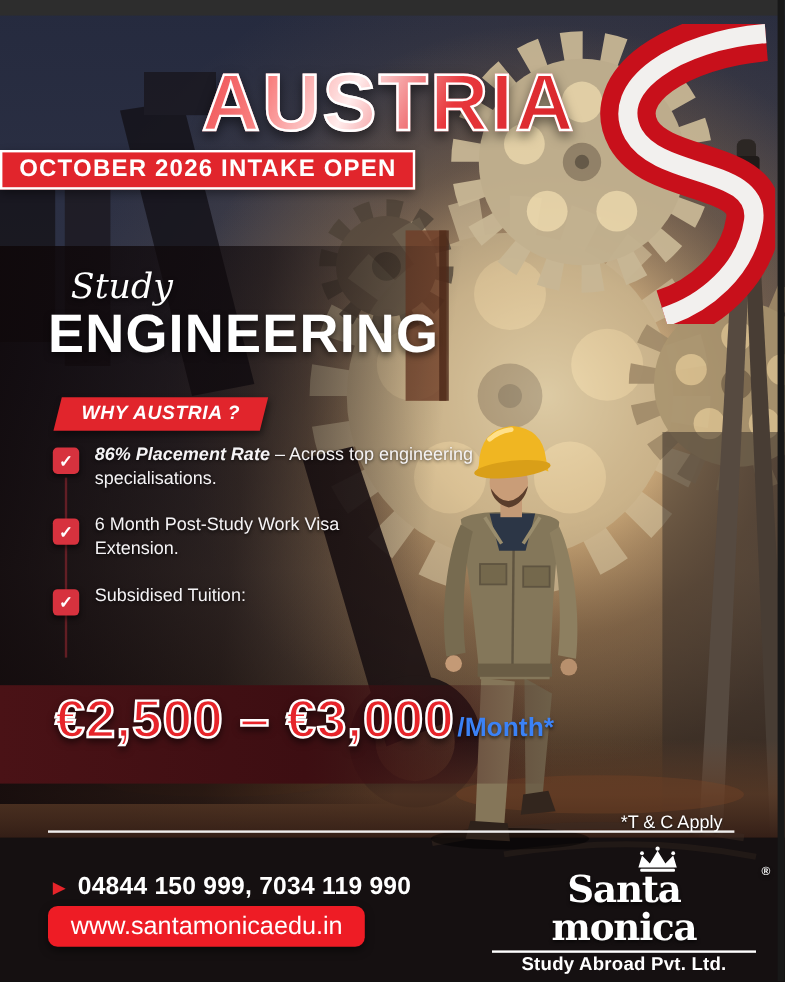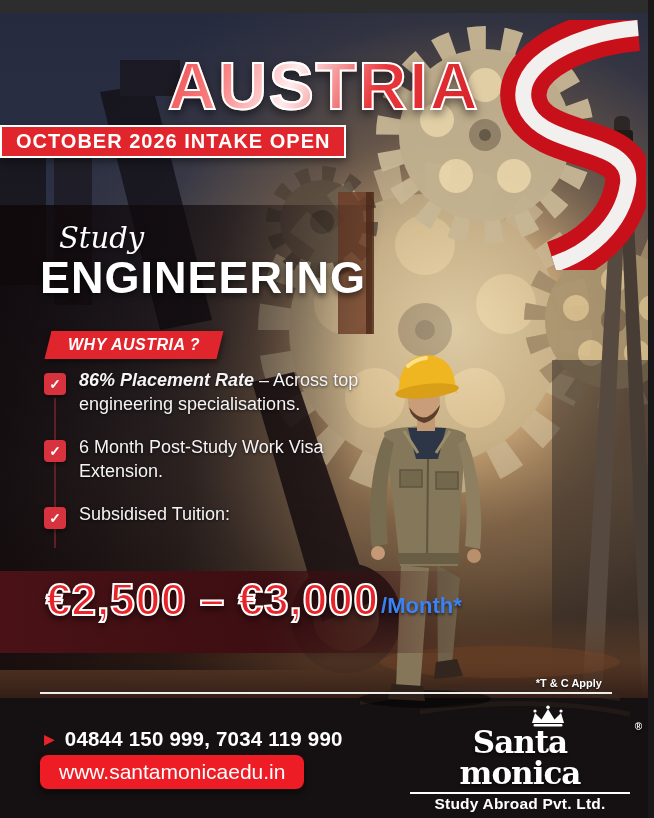--- a/index.html
+++ b/index.html
@@ -33,41 +33,41 @@
   .why-badge{position:absolute;left:48px;top:331px;z-index:3;background:#e1252c;
     padding:5px 20px;transform:skewX(-14deg);box-shadow:2px 3px 6px rgba(0,0,0,.45);}
   .why-badge span{display:inline-block;transform:skewX(14deg);color:#fff;
     font-weight:800;font-style:italic;font-size:16px;letter-spacing:.5px;}
 
   .bullets{position:absolute;left:44px;top:369px;z-index:3;}
   .bullet{display:flex;gap:13px;margin-bottom:19px;}
   .check{flex:0 0 auto;width:22px;height:22px;margin-top:4px;background:#d7323e;border-radius:4px;
     color:#fff;font-size:14px;font-weight:700;display:flex;align-items:center;justify-content:center;
     box-shadow:0 2px 4px rgba(0,0,0,.5);}
-  .btext{color:#f5f3f5;font-size:18px;line-height:1.33;text-shadow:0 1px 3px rgba(0,0,0,.7);}
+  .btext{color:#f5f3f5;font-size:15px;line-height:1.33;text-shadow:0 1px 3px rgba(0,0,0,.7);}
   .b1 .btext{width:320px;}
   .b2 .btext{width:252px;}
   .lead{font-style:italic;font-weight:700;}
   .bold-it{display:block;font-style:italic;font-weight:700;}
   .blk{display:block;}
   .vline{position:absolute;left:54px;top:398px;height:150px;width:2px;
     background:rgba(215,50,62,.38);z-index:2;}
 
   .band{position:absolute;left:0;top:571px;width:462px;height:82px;z-index:2;
     background:linear-gradient(90deg,#4a1216 0%,#3d0e12 55%,rgba(61,14,18,0) 100%);}
   .intern{position:absolute;left:46px;top:577px;z-index:3;}
   .intern-label{color:#fff;font-size:21px;font-weight:600;letter-spacing:.3px;
     text-shadow:0 2px 3px rgba(0,0,0,.6);}
   .euro-row{display:flex;align-items:flex-end;margin-top:1px;}
   .euro{font-size:44px;font-weight:800;letter-spacing:1px;color:#e6242a;line-height:1;
     -webkit-text-stroke:2px #ffffff;filter:drop-shadow(0 3px 3px rgba(0,0,0,.55));}
   .unit{color:#3b82f6;font-size:22px;font-weight:600;padding-bottom:3px;margin-left:2px;
     text-shadow:0 2px 3px rgba(0,0,0,.6);}
 
-  .tc{position:absolute;right:52px;top:677px;z-index:3;color:#fff;font-weight:700;font-size:11px;
+  .tc{position:absolute;right:52px;top:677px;z-index:3;color:#fff;font-weight:400;font-size:15px;
     text-shadow:0 1px 2px rgba(0,0,0,.8);}
   .divider{position:absolute;left:40px;right:42px;top:692px;height:1.5px;background:#fff;opacity:.92;z-index:3;}
 
   .phone{position:absolute;left:44px;top:727px;display:flex;align-items:center;gap:10px;z-index:3;}
   .phone-arrow{color:#e6242a;font-size:14px;line-height:1;}
   .phone-text{color:#fff;font-weight:700;font-size:20.5px;letter-spacing:.2px;}
   .site{position:absolute;left:40px;top:755px;z-index:3;background:#ee1c25;color:#fff;
     font-size:21px;padding:5px 19px;border-radius:8px;box-shadow:0 3px 7px rgba(0,0,0,.5);cursor:pointer;}
 
   .logo{position:absolute;right:24px;top:705px;width:220px;text-align:center;z-index:3;color:#fff;}

